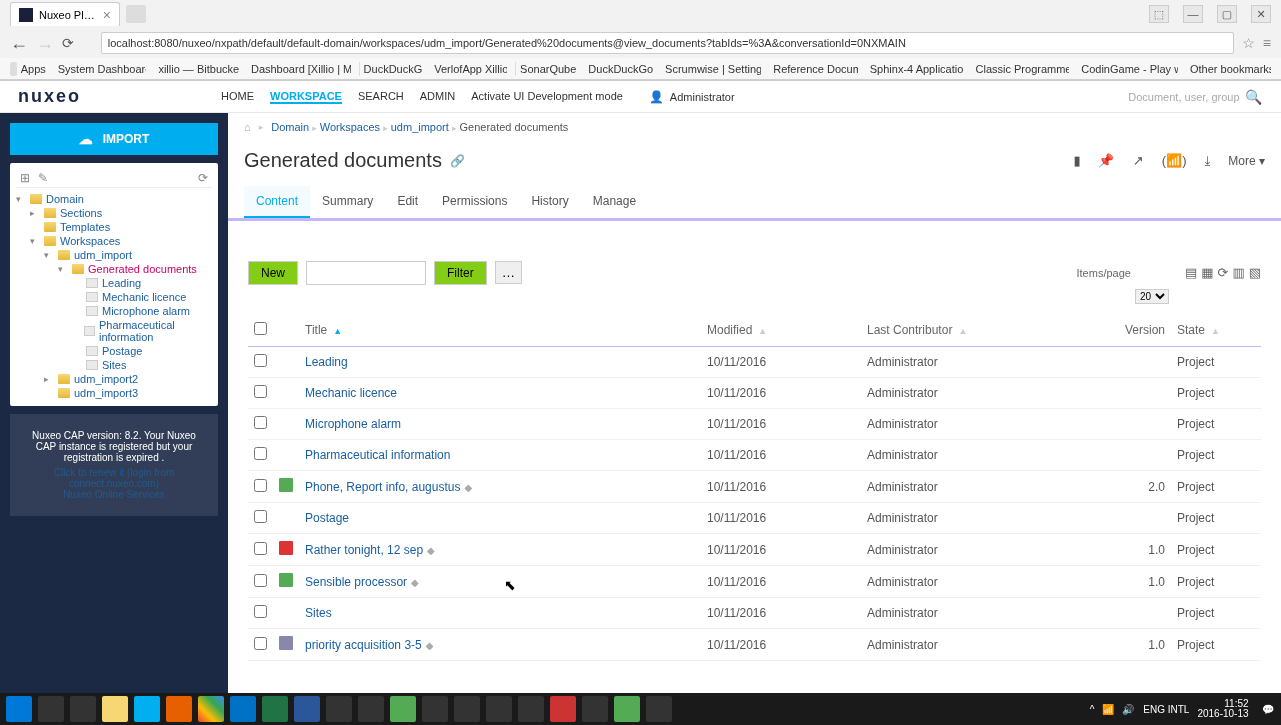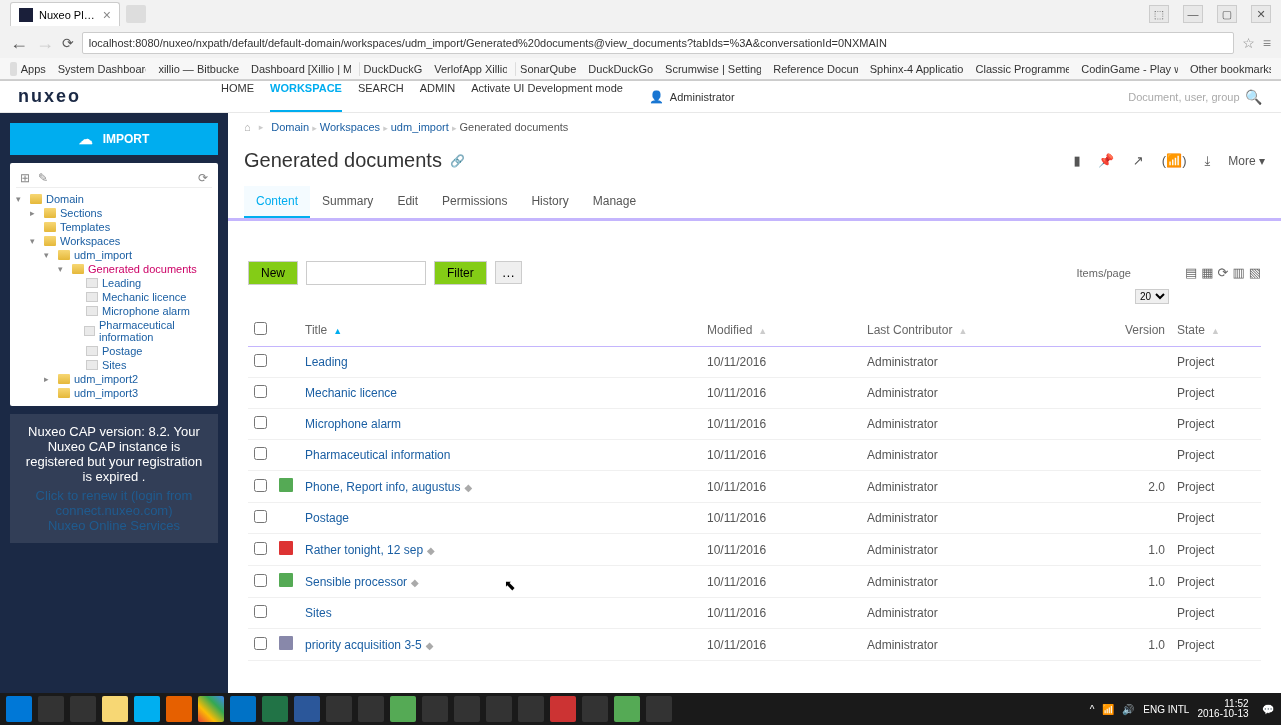--- a/index.html
+++ b/index.html
@@ -12,33 +12,33 @@
 .tab-fav { width: 14px; height: 14px; background: #1a1f3a; }
 .tab-title { white-space: nowrap; overflow: hidden; text-overflow: ellipsis; flex: 1; }
 .tab-close { color: #888; font-size: 14px; }
 .new-tab { width: 20px; height: 18px; background: #ddd; border-radius: 2px; margin-left: 6px; display: flex; align-items: center; justify-content: center; }
 .win-controls { margin-left: auto; display: flex; gap: 14px; padding-right: 10px; }
 .win-btn { width: 20px; height: 18px; background: #e8e8e8; border: 1px solid #ccc; display: flex; align-items: center; justify-content: center; font-size: 11px; color: #555; }
 
 .addr-bar { display: flex; align-items: center; gap: 8px; padding: 4px 10px; height: 30px; }
 .nav-btn { color: #5a5a5a; font-size: 18px; }
 .reload-btn { color: #5a5a5a; font-size: 14px; }
-.url-field { flex: 1; height: 22px; border: 1px solid #ccc; border-radius: 2px; padding: 0 6px; font-size: 11px; display: flex; align-items: center; background: #fff; color: #333; }
+.url-field { flex: 1; height: 22px; border: 1px solid #ccc; border-radius: 2px; padding: 0 6px; font-size: 11px; display: flex; align-items: center; background: #fff; color: #333; margin-left: 19px; }
 .url-icons { color: #888; font-size: 14px; }
 
 .bookmarks-bar { display: flex; align-items: center; gap: 8px; padding: 2px 10px; height: 22px; font-size: 11px; background: #f7f7f7; border-bottom: 1px solid #d0d0d0; }
 .bookmark { display: flex; align-items: center; gap: 4px; color: #333; white-space: nowrap; overflow: hidden; }
 .bm-icon { width: 14px; height: 14px; background: #ddd; display: inline-block; border-radius: 2px; }
 
 
 .nuxeo-header { display: flex; align-items: center; height: 32px; padding: 0 18px; border-bottom: 1px solid #e8e8e8; }
 .nuxeo-logo { color: #1b2945; font-weight: bold; font-size: 18px; letter-spacing: 2px; }
 .top-nav { display: flex; gap: 16px; margin-left: 140px; }
 .top-nav-item { font-size: 11px; color: #333; }
-.top-nav-item.active { color: #00adef; border-bottom: 2px solid #00adef; font-weight: bold; padding-bottom: 16px; }
+.top-nav-item.active { color: #00adef; border-bottom: 2px solid #00adef; font-weight: bold; padding-bottom: 0; }
 .user-box { margin-left: 26px; font-size: 11px; color: #333; display: flex; align-items: center; gap: 6px; }
 .user-icon { font-size: 12px; }
 .search-box { margin-left: auto; display: flex; align-items: center; gap: 6px; color: #aaa; font-size: 11px; }
 .search-icon { font-size: 14px; color: #333; }
 
 
 .main { display: flex; height: calc(100% - 134px); }
 .sidebar { width: 228px; background: #1b2945; padding: 10px; display: flex; flex-direction: column; gap: 8px; overflow-y: auto; }
 .import-btn { background: #00adef; color: #fff; font-weight: bold; text-align: center; padding: 8px; font-size: 12px; display: flex; align-items: center; justify-content: center; gap: 10px; }
 .import-icon { font-size: 14px; }
@@ -53,21 +53,21 @@
 .fold-icon { background: linear-gradient(#f7d774,#e5b83a); border-radius: 1px; }
 .doc-icon-mini { background: #eaeaea; border: 1px solid #ccc; }
 .tree-children { padding-left: 14px; }
 
 .worklist-panel { background: #fff; border-radius: 2px; min-height: 60px; }
 .worklist-tabs { display: flex; }
 .worklist-tab { padding: 4px 8px; font-size: 11px; border: 1px solid #ddd; border-bottom: none; }
 .worklist-tab.active { background: #fff; border-bottom: 1px solid #fff; }
 .worklist-body { padding: 10px; text-align: center; color: #aaa; font-size: 10px; }
 
-.info-panel { background: rgba(255,255,255,0.1); color: #fff; padding: 10px; font-size: 13px; border-radius: 0; }
+.info-panel { background: rgba(255,255,255,0.1); color: #fff; padding: 16px; font-size: 10px; border-radius: 0; }
 .info-link { color: #1f5b8f; }
 
 
 .content { flex: 1; background: #fff; overflow-y: auto; }
 .breadcrumbs { display: flex; align-items: center; gap: 8px; padding: 8px 16px; font-size: 11px; color: #777; }
 .crumb { color: #1b5fa3; }
 .crumb-sep { color: #ccc; font-size: 9px; }
 .crumb-home { color: #aaa; }
 
 .page-head { display: flex; align-items: center; padding: 8px 16px 14px; }

